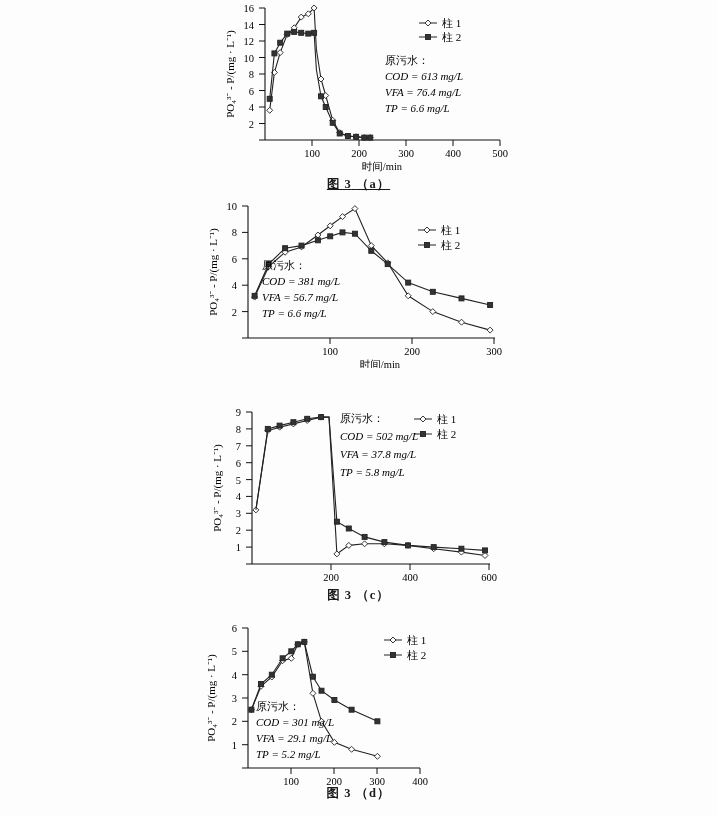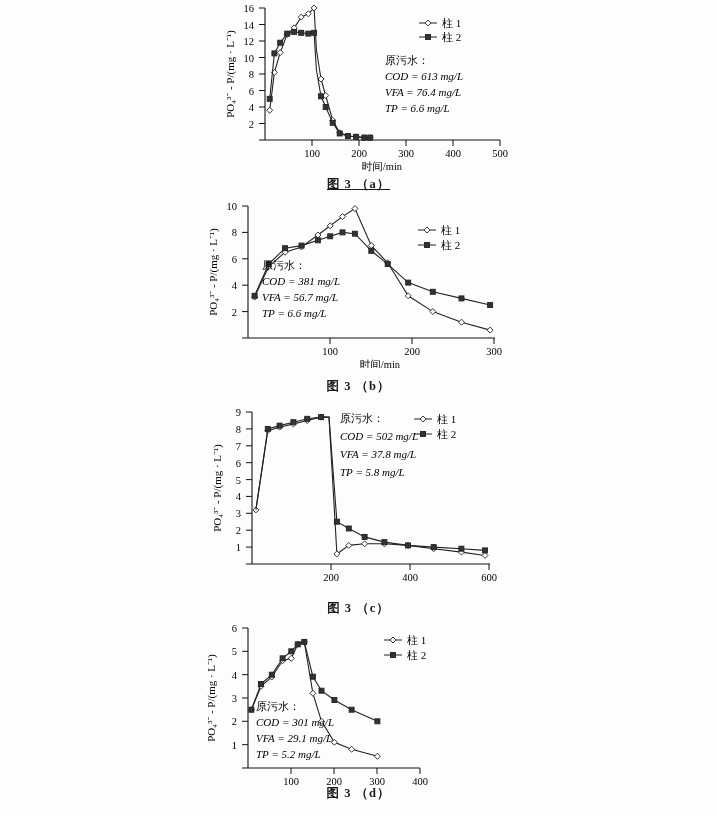--- a/index.html
+++ b/index.html
@@ -240,24 +240,20 @@
           <rect x="424.5" y="44.5" width="5" height="5" fill="#333" stroke="#222" stroke-width="0.9"></rect>
           <text class="legend-text" x="441" y="51">柱 2</text>
         </g>
         <g>
           <text class="note-text" x="262" y="71">原污水：</text>
           <text class="note-italic" x="262" y="87">COD = 381 mg/L</text>
           <text class="note-italic" x="262" y="103">VFA = 56.7 mg/L</text>
           <text class="note-italic" x="262" y="119">TP = 6.6 mg/L</text>
         </g>
       </svg>
-    </div>
-    <div class="cap" style="margin-top:10px;">
-      <span class="cn">图 3</span>
-      <span>（b）</span>
     </div>
   </div>
 
   <div class="fig-block" style="position:absolute;left:0;top:404px;">
     <div class="chart-wrap">
       <svg width="717" height="180" viewBox="0 0 717 180">
         <g>
           <line x1="252" y1="8" x2="252" y2="160" stroke="#111" stroke-width="1.1"></line>
           <line x1="252" y1="160" x2="490" y2="160" stroke="#111" stroke-width="1.1"></line>
           <line x1="246" y1="160" x2="252" y2="160" stroke="#111" stroke-width="1"></line>
@@ -330,21 +326,21 @@
           <text class="legend-text" x="437" y="34">柱 2</text>
         </g>
         <g>
           <text class="note-text" x="340" y="18">原污水：</text>
           <text class="note-italic" x="340" y="36">COD = 502 mg/L</text>
           <text class="note-italic" x="340" y="54">VFA = 37.8 mg/L</text>
           <text class="note-italic" x="340" y="72">TP = 5.8 mg/L</text>
         </g>
       </svg>
     </div>
-    <div class="cap" style="margin-top:16px;">
+    <div class="cap" style="margin-top:3px;">
       <span class="cn">图 3</span>
       <span>（c）</span>
     </div>
   </div>
 
   <div class="fig-block" style="position:absolute;left:0;top:620px;">
     <div class="chart-wrap">
       <svg width="717" height="165" viewBox="0 0 717 165">
         <g>
           <line x1="248" y1="8" x2="248" y2="148" stroke="#111" stroke-width="1.1"></line>

